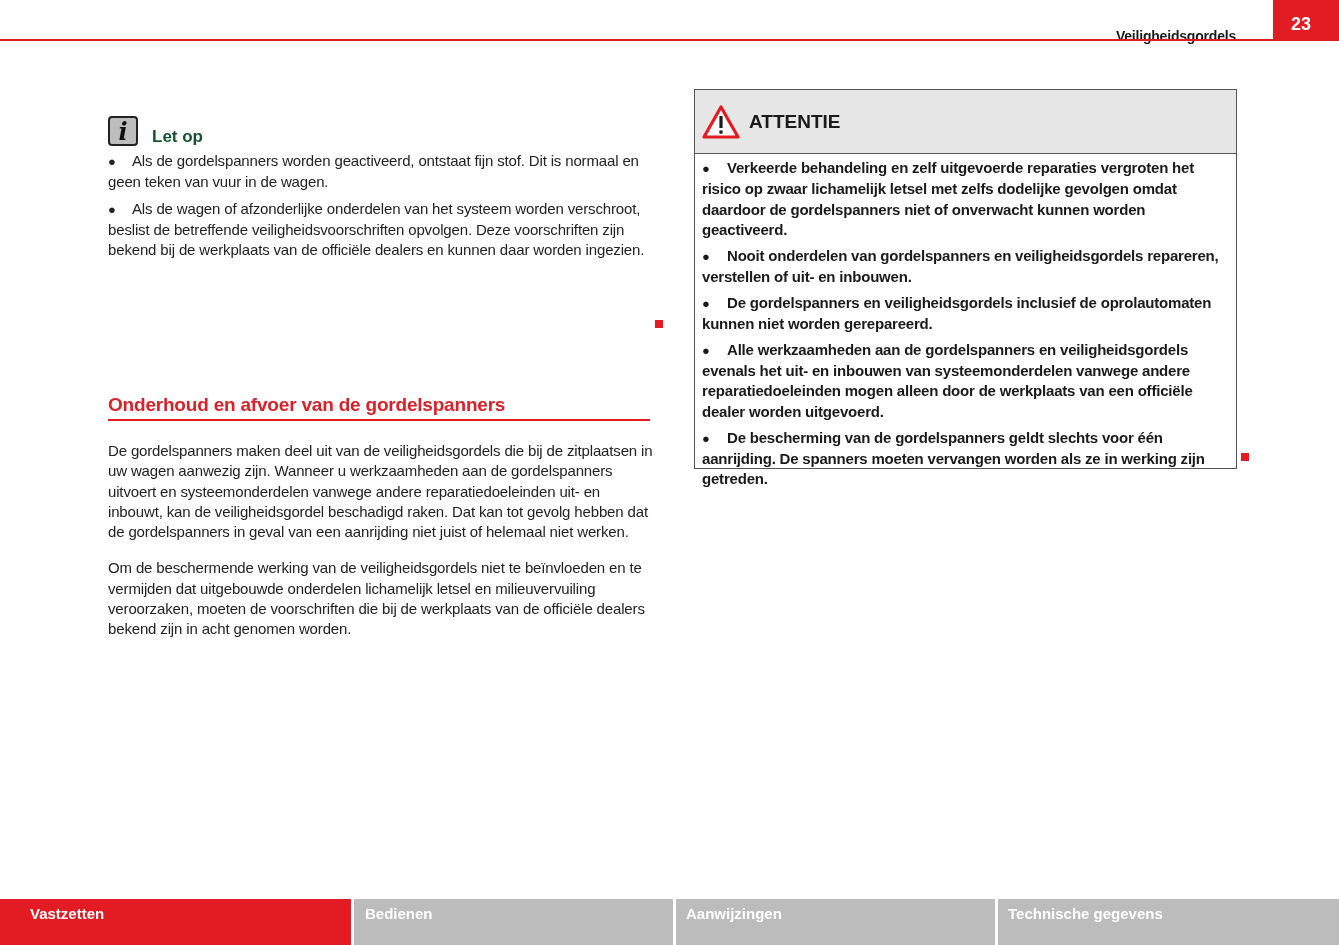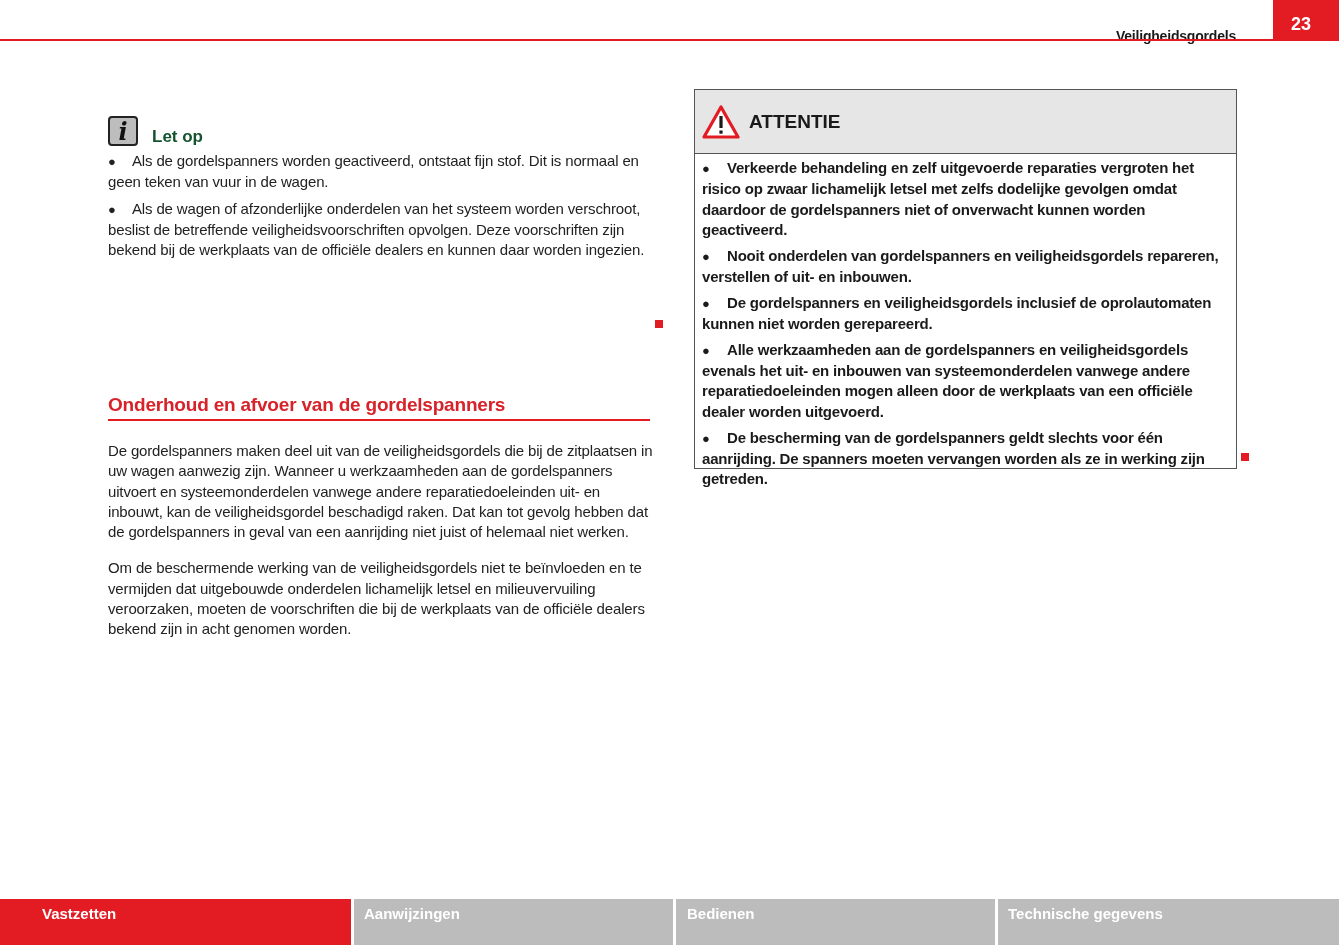--- a/index.html
+++ b/index.html
@@ -118,25 +118,25 @@
       <span class="dot">●</span><span>Alle werkzaamheden aan de gordelspanners en veiligheidsgordels evenals het uit- en inbouwen van systeemonderdelen vanwege andere reparatiedoeleinden mogen alleen door de werkplaats van een officiële dealer worden uitgevoerd.</span>
     </div>
     <div class="wb">
       <span class="dot">●</span><span>De bescherming van de gordelspanners geldt slechts voor één aanrijding. De spanners moeten vervangen worden als ze in werking zijn getreden.</span>
     </div>
   </div>
 </div>
 <div class="end-mark" style="left:1241px; top:453px;"></div>
 
 <div class="footer">
-  <div class="tab active" style="width:351px; padding-left:42px;">
+  <div class="tab active" style="width:351px; padding-left:30px;">
     <span>Vastzetten</span>
+  </div>
+  <div class="tab" style="width:319px; padding-left:11px;">
+    <span>Bedienen</span>
   </div>
   <div class="tab" style="width:319px; padding-left:10px;">
     <span>Aanwijzingen</span>
-  </div>
-  <div class="tab" style="width:319px; padding-left:11px;">
-    <span>Bedienen</span>
   </div>
   <div class="tab" style="width:341px; padding-left:10px; margin-right:0;">
     <span>Technische gegevens</span>
   </div>
 </div>
 
 </body></html>

